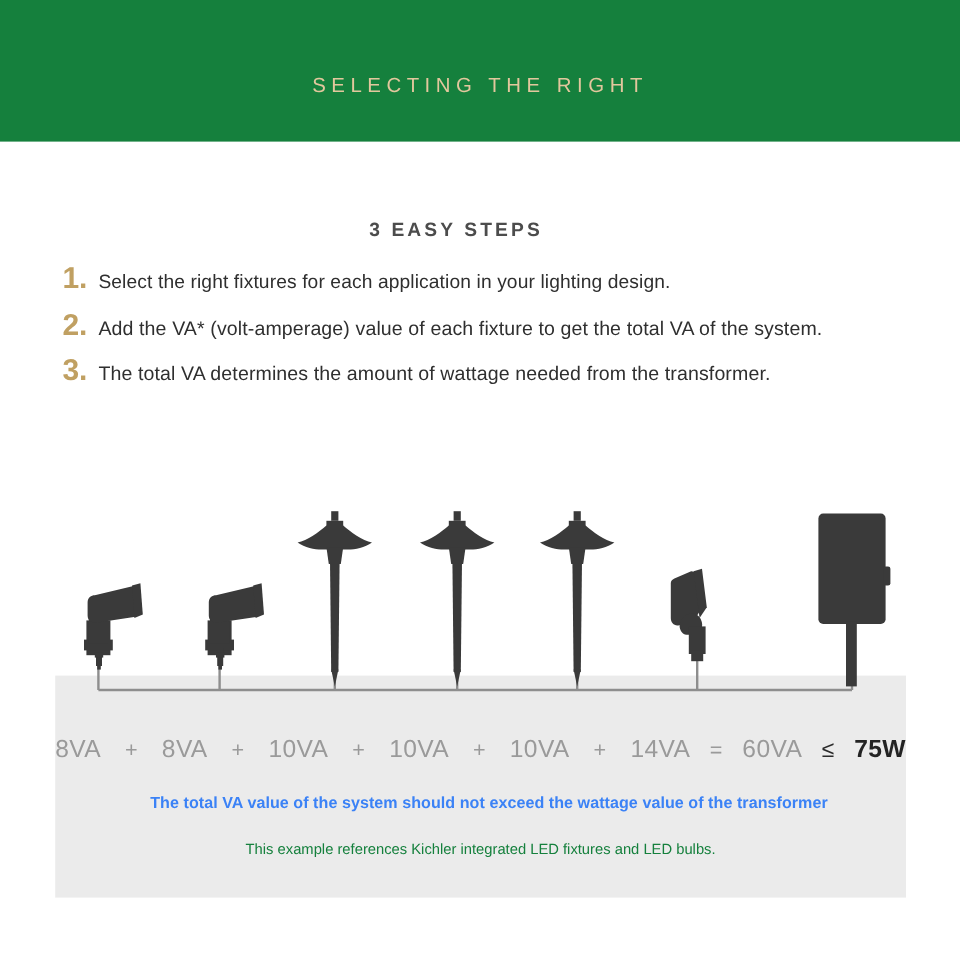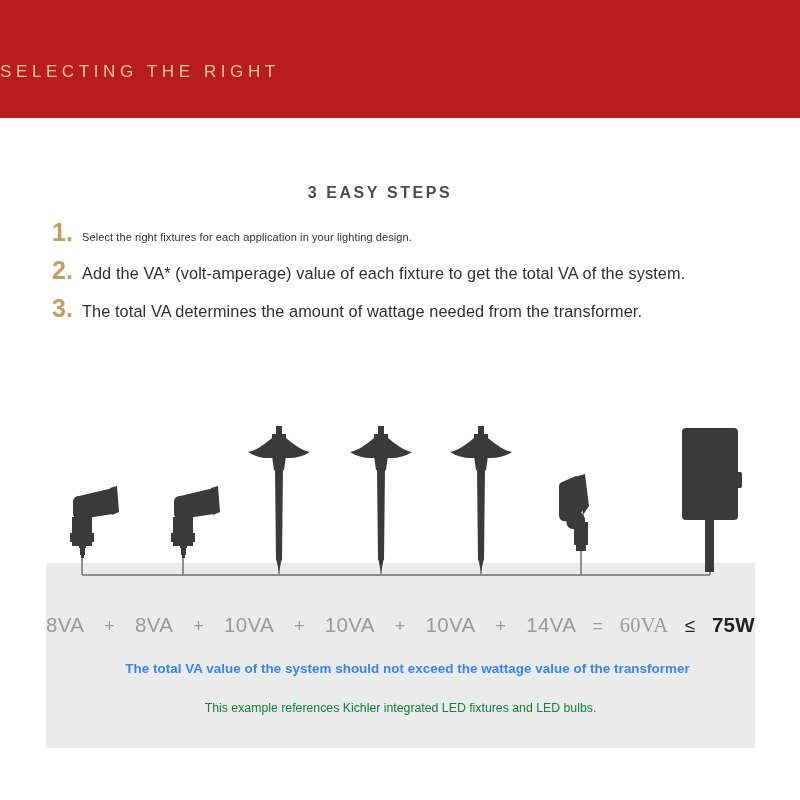--- a/index.html
+++ b/index.html
@@ -14,25 +14,25 @@
     overflow: hidden;
     position: relative;
   }
 
   
   .header {
     position: absolute;
     left: 0; top: 0;
     width: 800px;
     height: 118px;
-    background: #b91c1c;
+    background: #15803d;
     display: flex;
-    flex-direction: row;
+    flex-direction: column;
     align-items: center;
-    justify-content: space-between;
+    justify-content: center;
   }
   .eyebrow {
     margin-top: 26px;
     color: #e2c79d;
     font-size: 17px;
     letter-spacing: 4.6px;
     font-weight: 500;
     font-family: "Liberation Sans", sans-serif;
     white-space: nowrap;
   }
@@ -76,21 +76,21 @@
     line-height: 1;
     min-width: 30px;
     flex: 0 0 auto;
   }
   .step-text {
     color: #2f2f2f;
     font-size: 16.5px;
     line-height: 1.25;
     letter-spacing: 0.1px;
   }
-  .step-1 .step-text { font-size: 11px; text-align: center; }
+  .step-1 .step-text { font-size: 16px; text-align: center; }
   .step-2 .step-text { font-size: 16.3px; }
   .step-3 .step-text { font-size: 16.3px; }
 
   
   .diagram {
     position: absolute;
     left: 0; top: 418px;
     width: 800px;
     height: 345px;
   }
@@ -119,21 +119,21 @@
     align-items: baseline;
     justify-content: center;
     gap: 16px;
     font-size: 20.5px;
     color: #9a9a9a;
     letter-spacing: 0.3px;
   }
   .va-item { width: 72px; text-align: center; }
   .va-op { width: 36px; text-align: center; font-size: 18px; }
   .va-eq { width: 22px; text-align: center; font-size: 18px; }
-  .va-total { width: 66px; text-align: center; font-family: Liberation Serif, serif; }
+  .va-total { width: 66px; text-align: center; }
   .va-le { width: 22px; text-align: center; color: #2b2b2b; font-size: 19px; }
   .va-watt {
     width: 52px;
     text-align: left;
     color: #232323;
     font-weight: bold;
     font-size: 20.5px;
   }
 
   .caption {

